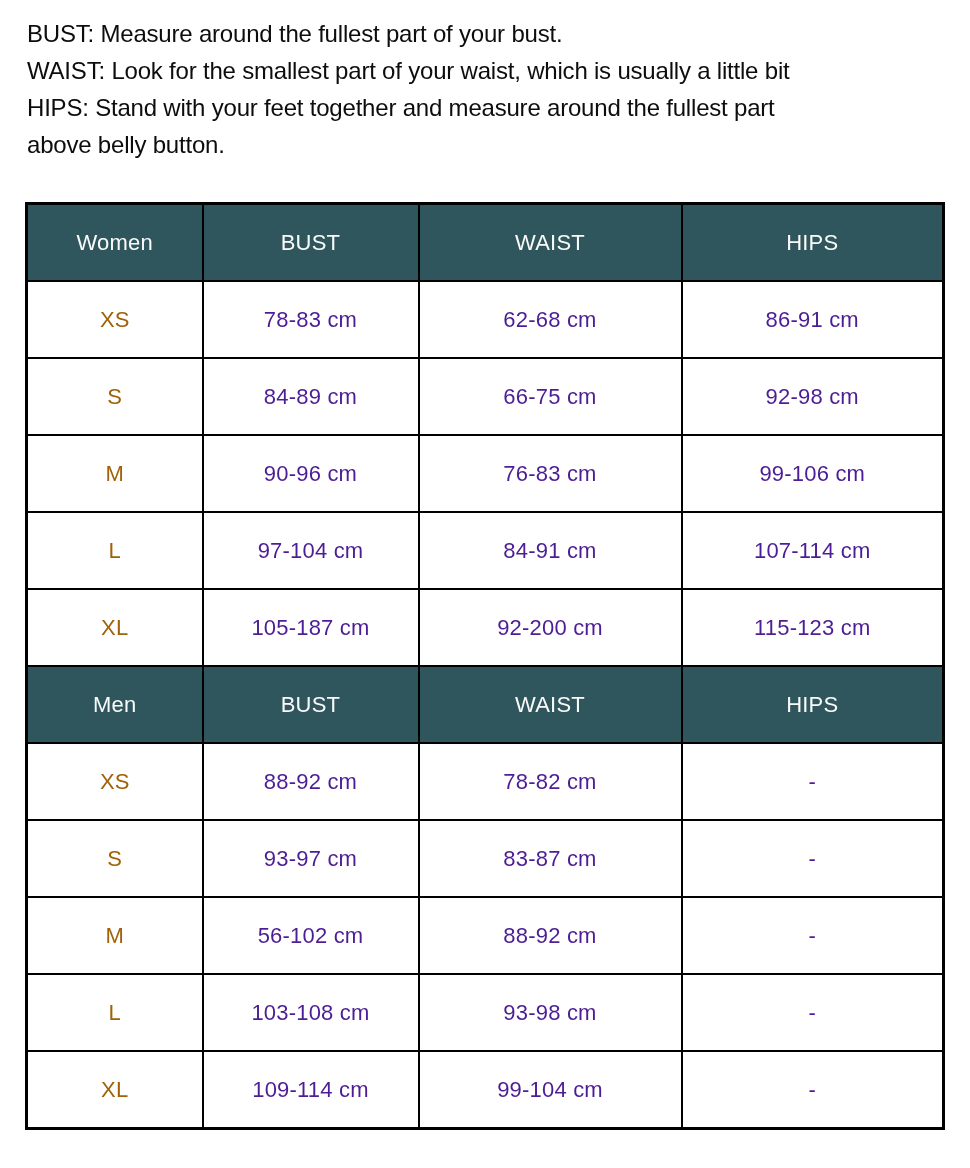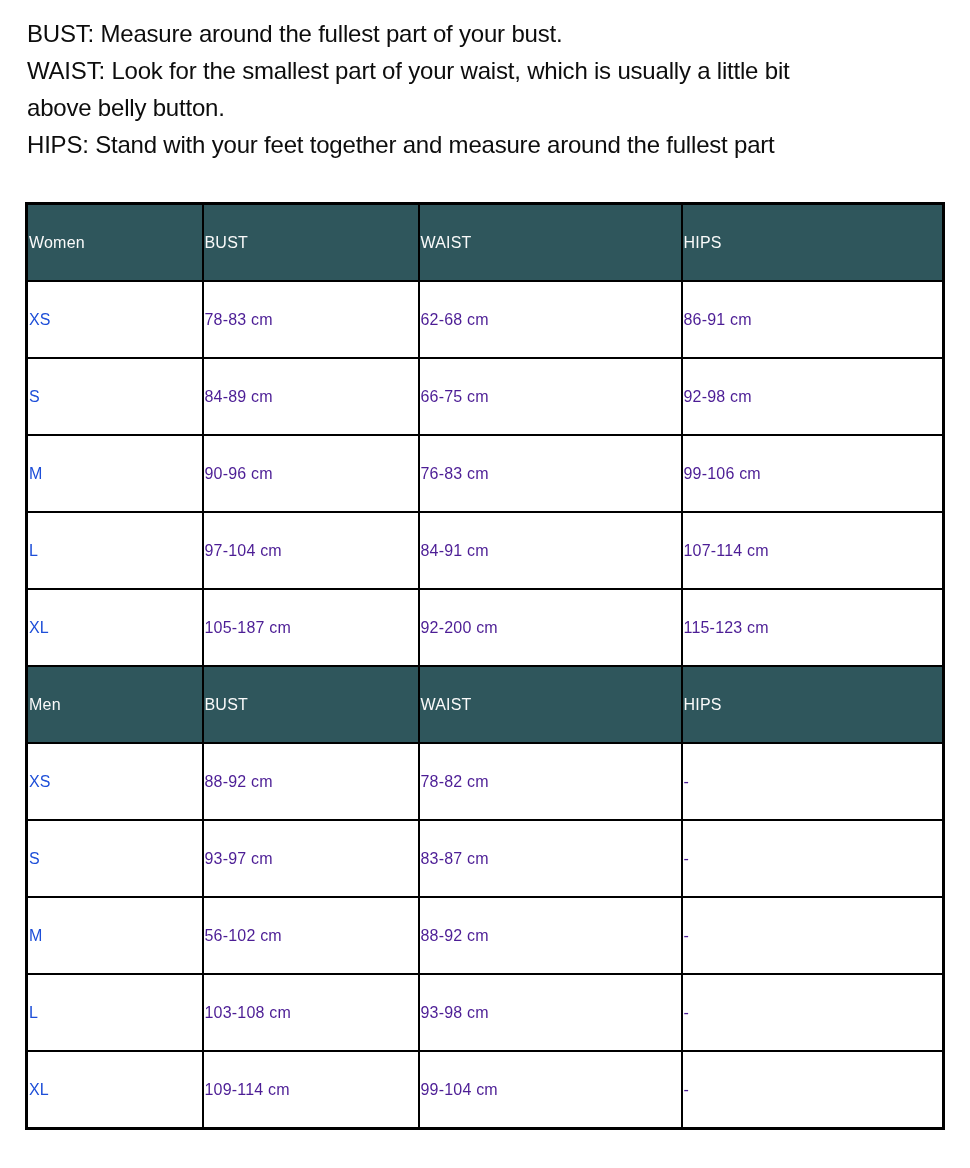--- a/index.html
+++ b/index.html
@@ -33,46 +33,46 @@
     border-collapse: collapse;
     table-layout: fixed;
     width: 917px;
     border: 3px solid #000000;
   }
   table.size-chart th,
   table.size-chart td {
     border: 2px solid #000000;
     height: 73px;
     padding: 1px;
-    text-align: left;
+    text-align: center;
     vertical-align: middle;
-    font-size: 16px;
+    font-size: 22px;
     font-weight: 400;
     letter-spacing: 0.2px;
   }
   table.size-chart th {
     background: #2f565c;
     color: #fafafa;
     font-weight: 400;
   }
   td.size-cell {
-    color: #1d4ed8;
+    color: #a16207;
   }
   td.value-cell {
     color: #4c1d95;
   }
 </style>
 </head>
 <body>
 
 <div class="instructions">
   <span class="instr-line">BUST: Measure around the fullest part of your bust.</span>
   <span class="instr-line">WAIST: Look for the smallest part of your waist, which is usually a little bit</span>
+  <span class="instr-line">HIPS: Stand with your feet together and measure around the fullest part</span>
   <span class="instr-line">above belly button.</span>
-  <span class="instr-line">HIPS: Stand with your feet together and measure around the fullest part</span>
 </div>
 
 <div class="chart-wrap">
   <table class="size-chart">
     <colgroup>
       <col style="width:176px">
       <col style="width:216px">
       <col style="width:263px">
       <col style="width:262px">
     </colgroup>

